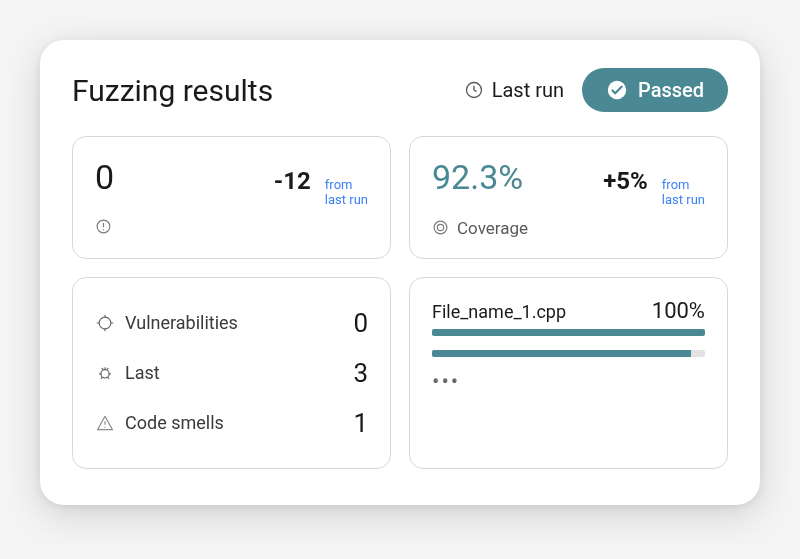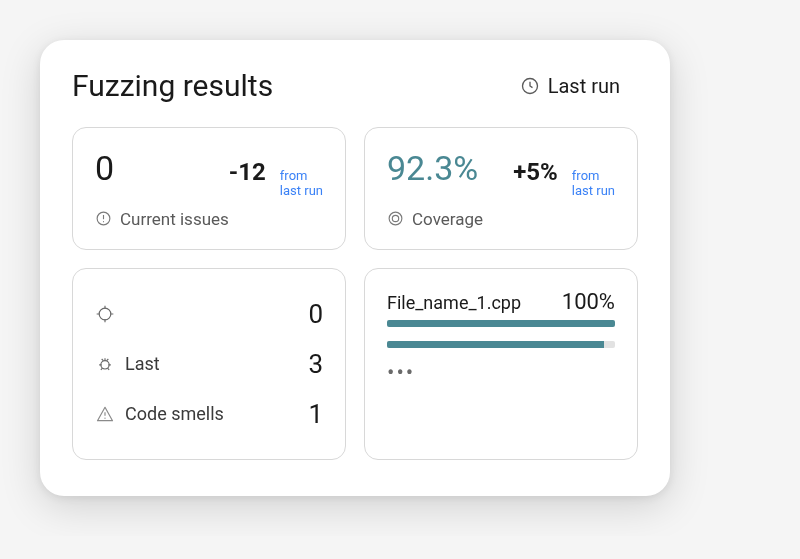--- a/index.html
+++ b/index.html
@@ -3,21 +3,21 @@
 <meta charset="utf-8">
 <style>
   * { box-sizing: border-box; margin: 0; padding: 0; }
   body {
     font-family: -apple-system, BlinkMacSystemFont, "Segoe UI", Roboto, Helvetica, Arial, sans-serif;
     background: #f5f5f5;
     padding: 40px;
     color: #1a1a1a;
   }
   .card {
-    width: 630px;
+    width: 720px;
     background: #fff;
     border-radius: 24px;
     padding: 28px 32px 36px 32px;
     box-shadow: 0 10px 40px rgba(0,0,0,0.15), 0 2px 8px rgba(0,0,0,0.08);
   }
   .header {
     display: flex;
     align-items: center;
     margin-bottom: 24px;
   }
@@ -145,20 +145,29 @@
     <div class="last-run">
       <span class="icon">
         <svg width="20" height="20" viewBox="0 0 24 24" fill="none" stroke="#5a5a5a" stroke-width="1.6">
           <circle cx="12" cy="12" r="9"></circle>
             <path d="M12 7v5l3 2"></path>
         </svg>
       </span>
       <span>Last run</span>
     </div>
 
+    <div class="status-pill">
+      <span class="icon">
+        <svg width="22" height="22" viewBox="0 0 24 24">
+          <circle cx="12" cy="12" r="10" fill="#fff"></circle>
+          <path d="M7 12.5l3 3 7-7" fill="none" stroke="#4a8893" stroke-width="2.4" stroke-linecap="round" stroke-linejoin="round"></path>
+        </svg>
+      </span>
+      <span>Passed</span>
+    </div>
   </div>
 
   <div class="grid">
 
     <div class="panel">
       <div class="metric-row">
         <span class="big-value">0</span>
         <span class="spacer"></span>
         <span class="delta">-12</span>
         <span class="delta-note">
@@ -166,21 +175,20 @@
         </span>
       </div>
       <div class="sub-row">
         <span class="icon">
           <svg width="17" height="17" viewBox="0 0 24 24" fill="none" stroke="#7a7a7a" stroke-width="1.6">
             <circle cx="12" cy="12" r="9"></circle>
               <path d="M12 7v6"></path>
               <circle cx="12" cy="16.5" r="0.8" fill="#7a7a7a" stroke="none"></circle>
           </svg>
         </span>
-        <span>Current issues</span>
       </div>
     </div>
 
     <div class="panel">
       <div class="metric-row">
         <span class="big-value teal">92.3%</span>
         <span class="spacer"></span>
         <span class="delta">+5%</span>
         <span class="delta-note">
           <span>from</span><br><span>last run</span>
@@ -198,20 +206,21 @@
     </div>
 
     <div class="panel">
       <div class="stat-row">
         <span class="icon">
           <svg width="20" height="20" viewBox="0 0 24 24" fill="none" stroke="#6a6a6a" stroke-width="1.4">
             <circle cx="12" cy="12" r="7"></circle>
               <path d="M12 2v4M12 18v4M2 12h4M18 12h4"></path>
           </svg>
         </span>
+        <span>Vulnerabilities</span>
         <span class="count">0</span>
       </div>
       <div class="stat-row">
         <span class="icon">
           <svg width="20" height="20" viewBox="0 0 24 24" fill="none" stroke="#6a6a6a" stroke-width="1.4">
             <circle cx="12" cy="13" r="5"></circle>
               <path d="M12 8V5M8 6l2 2M16 6l-2 2M5 13h3M16 13h3M7 19l2-2M17 19l-2-2"></path>
           </svg>
         </span>
         <span>Last</span>

